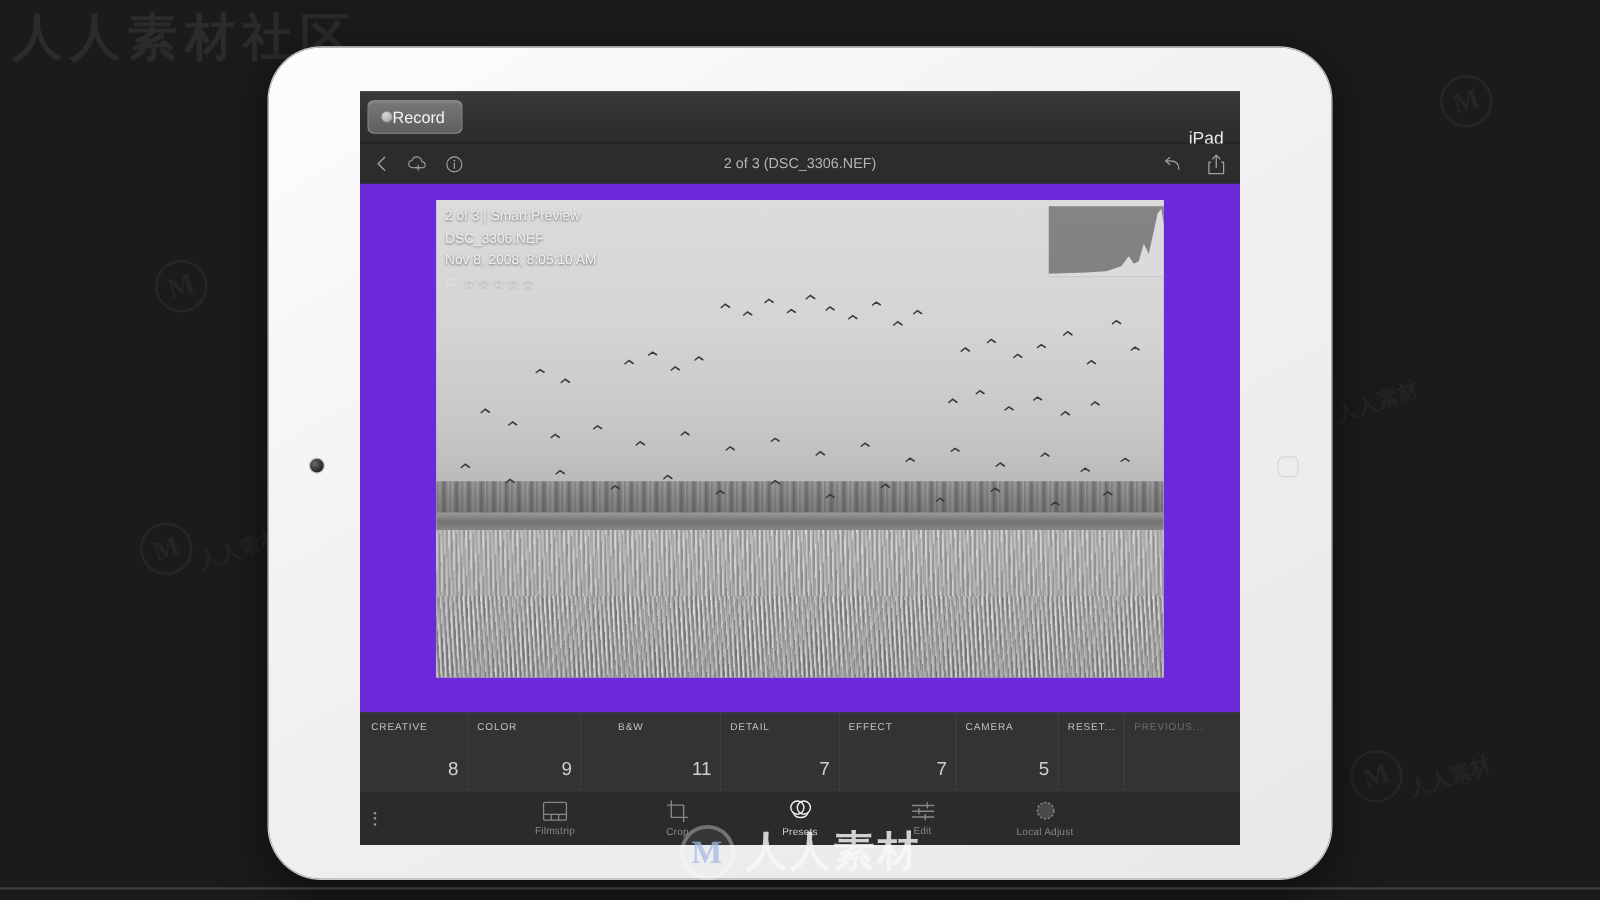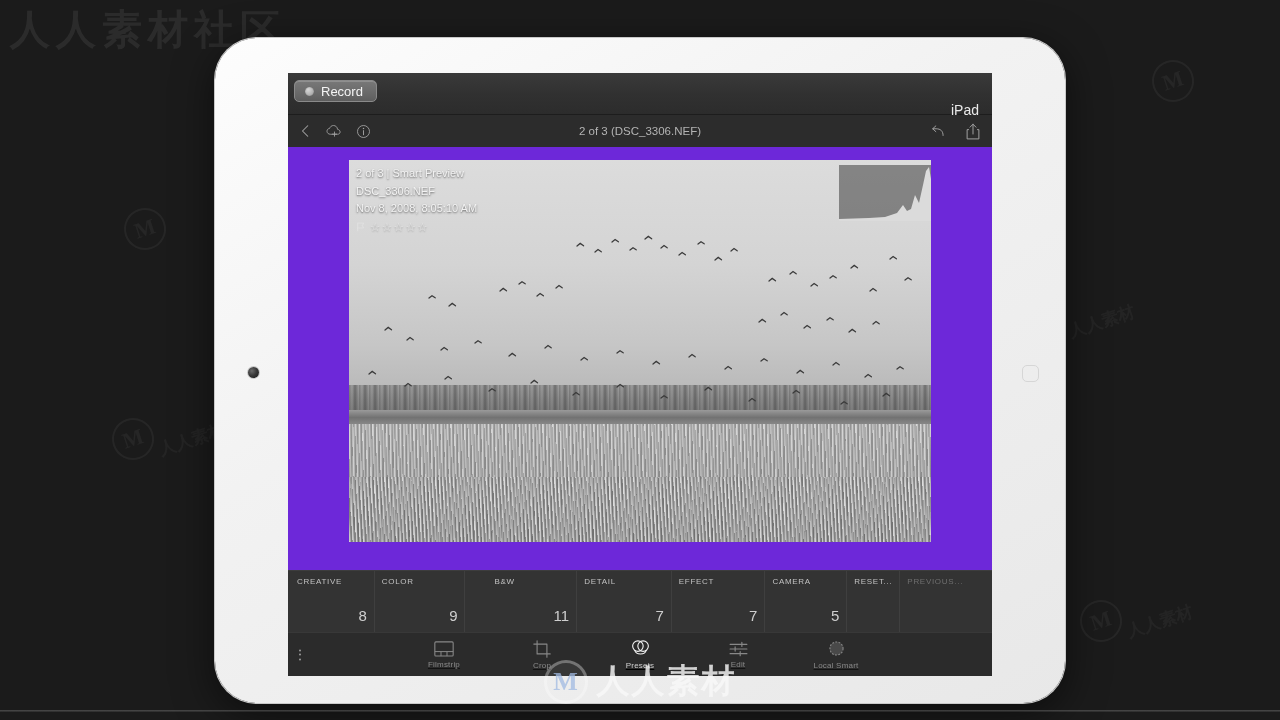--- a/index.html
+++ b/index.html
@@ -83,23 +83,23 @@
   
   .qt-bar {
     position:relative;
     height:42px;
     background:linear-gradient(180deg,#3a3a3a 0%,#313131 50%,#2c2c2c 100%);
     border-bottom:1px solid #1d1d1d;
   }
   .qt-record {
     position:absolute;
     left:6px; top:7px;
-    height:22px;
+    height:27px;
     padding:0 13px 0 10px;
-    display:flex; align-items:center; gap:7px;
+    display:flex; align-items:center; 
     background:linear-gradient(180deg,#787878 0%,#6c6c6c 50%,#5e5e5e 100%);
     border:1px solid #8a8a8a;
     border-radius:5px;
     box-shadow:inset 0 1px 0 rgba(255,255,255,0.18);
   }
   .qt-dot {
     width:9px; height:9px; border-radius:50%;
     background:radial-gradient(circle at 35% 30%,#d8d8d8,#9a9a9a);
     box-shadow:inset 0 0 1px rgba(0,0,0,0.4);
   }
@@ -237,21 +237,20 @@
 
   
   .toolbar {
     position:relative;
     flex:none;
     height:44px;
     background:#2b2b2b;
     border-top:1px solid #383838;
     display:flex; align-items:center; justify-content:center;
     gap:36px;
-    text-decoration:underline;
   }
   .tb-item {
     width:62px;
     display:flex; flex-direction:column; align-items:center; gap:3px;
     cursor:pointer; opacity:0.55;
   }
   .tb-item.active { opacity:1; }
   .tb-label { font-size:8px; color:#d0d0d0; letter-spacing:0.2px; }
   .tb-more {
     position:absolute; left:11px; top:50%;
@@ -519,21 +518,21 @@
             <path d="M1 4 L21 4 M1 9.5 L21 9.5 M1 15 L21 15" stroke="#d4d4d4" stroke-width="1.35" stroke-linecap="round"></path>
             <path d="M15 1.5 L15 6.5 M7 7 L7 12 M13 12.5 L13 17.5" stroke="#d4d4d4" stroke-width="1.35" stroke-linecap="round"></path>
           </svg>
           <span class="tb-label">Edit</span>
         </div>
 
         <div class="tb-item">
           <svg width="19" height="19" viewBox="0 0 22 22">
             <circle cx="11" cy="11" r="7.6" fill="rgba(200,200,200,0.35)" stroke="#d4d4d4" stroke-width="1.25" stroke-dasharray="2.2 1.6"></circle>
           </svg>
-          <span class="tb-label">Local Smart</span>
+          <span class="tb-label">Local Adjust</span>
         </div>
       </div>
 
     </div>
   </div>
 </div>
 
 <div class="logo-wm">
   <div class="logo-mark">M</div>
   <div class="logo-text">人人素材</div>

